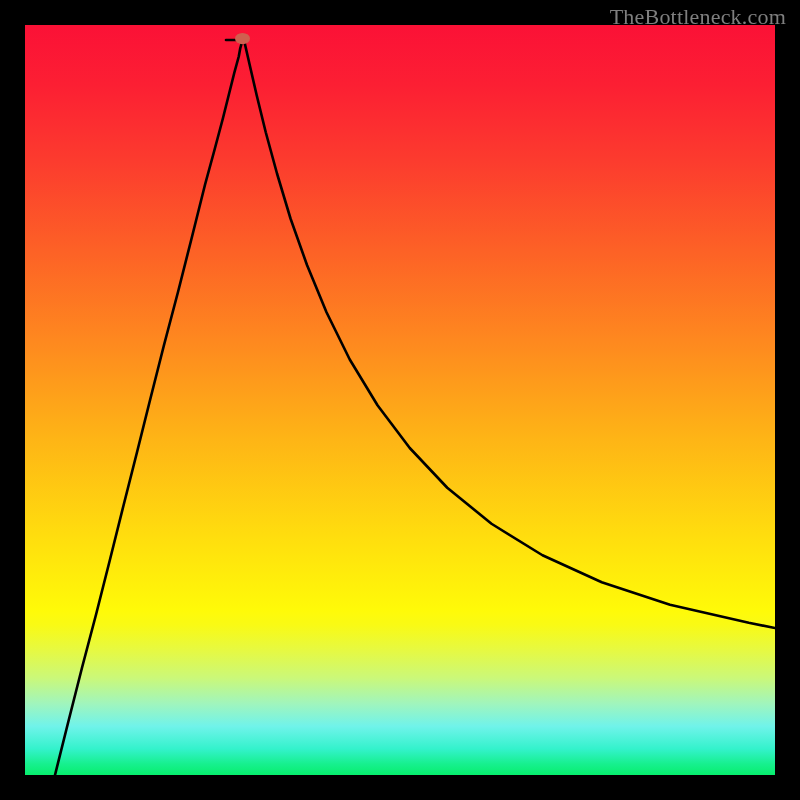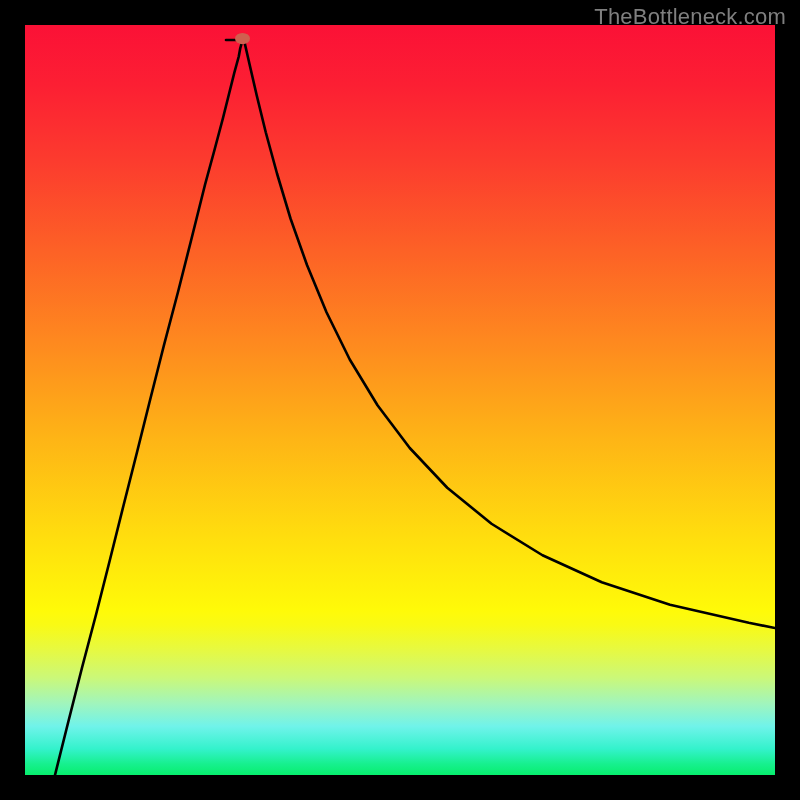--- a/index.html
+++ b/index.html
@@ -19,20 +19,21 @@
   }
   .watermark {
     position: absolute;
     top: 4px;
     right: 14px;
     color: #7f7f7f;
     font-size: 22px;
     font-weight: 500;
     letter-spacing: 0.2px;
     user-select: none;
+    font-family: Liberation Serif, serif;
   }
   svg.plot {
     position: absolute;
     left: 25px;
     top: 25px;
     width: 750px;
     height: 750px;
     display: block;
   }
 </style>

